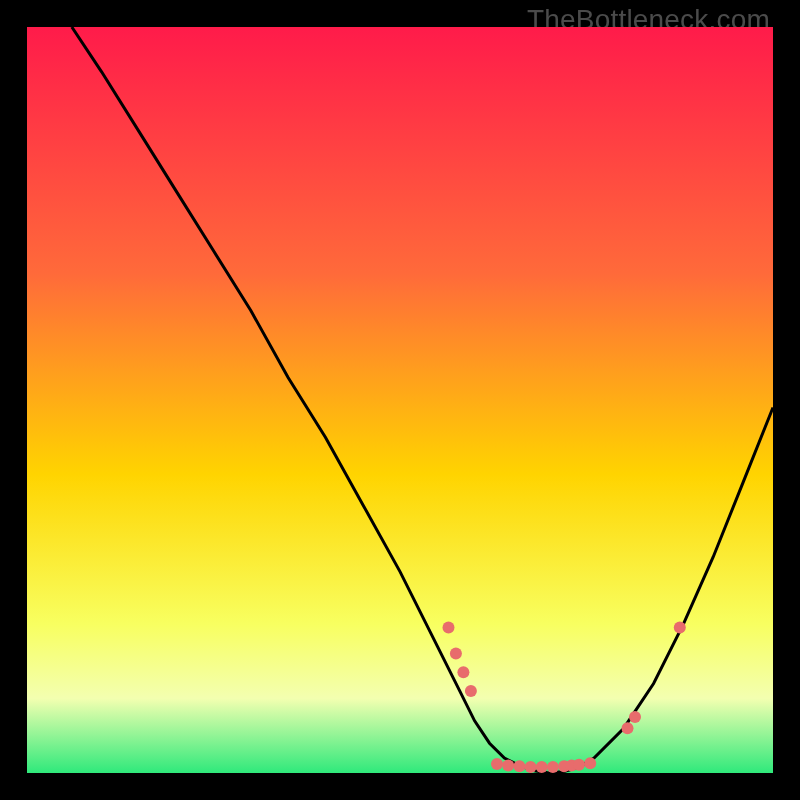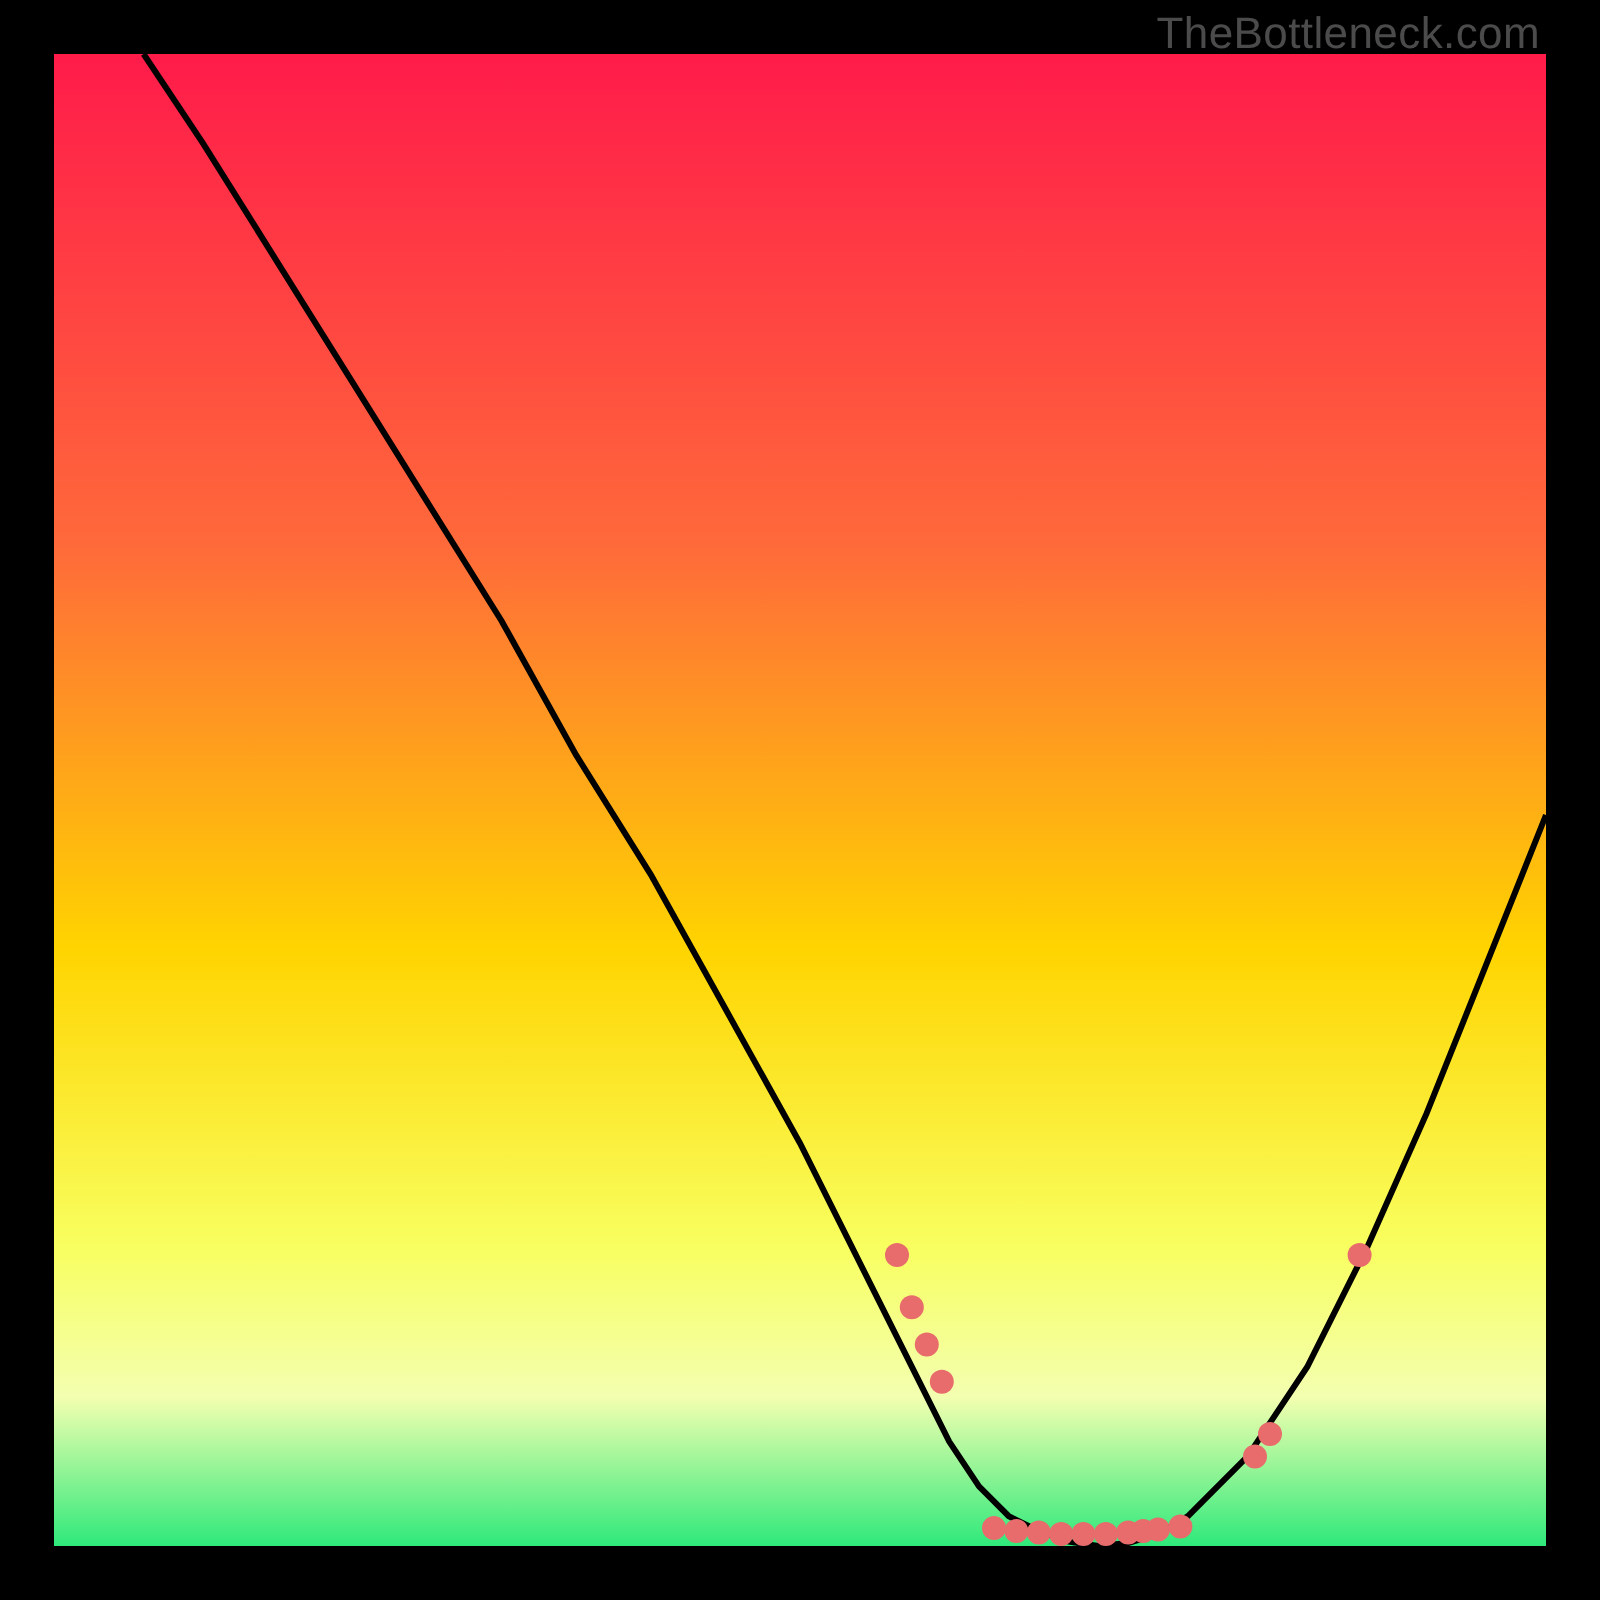--- a/index.html
+++ b/index.html
@@ -24,21 +24,21 @@
     left: 0;
     top: 0;
     width: 746px;
     height: 746px;
   }
   .watermark {
     position: absolute;
     top: 4px;
     right: 30px;
     color: #4b4b4b;
-    font-size: 22px;
+    font-size: 28px;
     font-weight: 500;
     letter-spacing: 0.2px;
     user-select: none;
   }
 </style>
 </head>
 <body>
 
 <div class="watermark">TheBottleneck.com</div>
 

